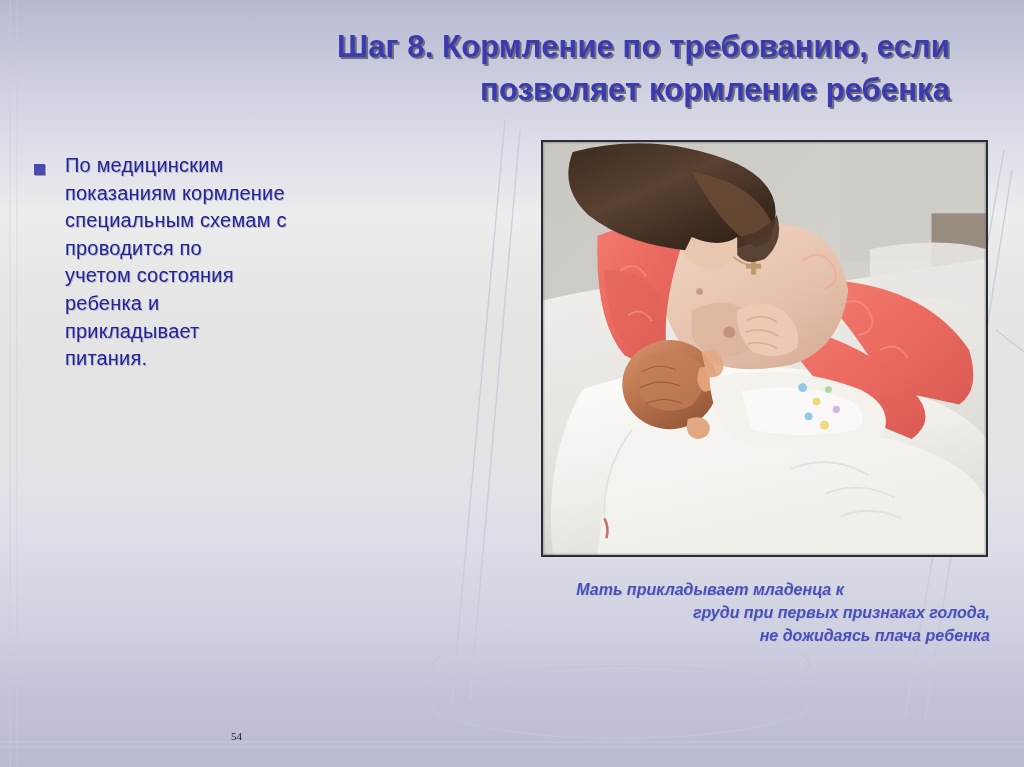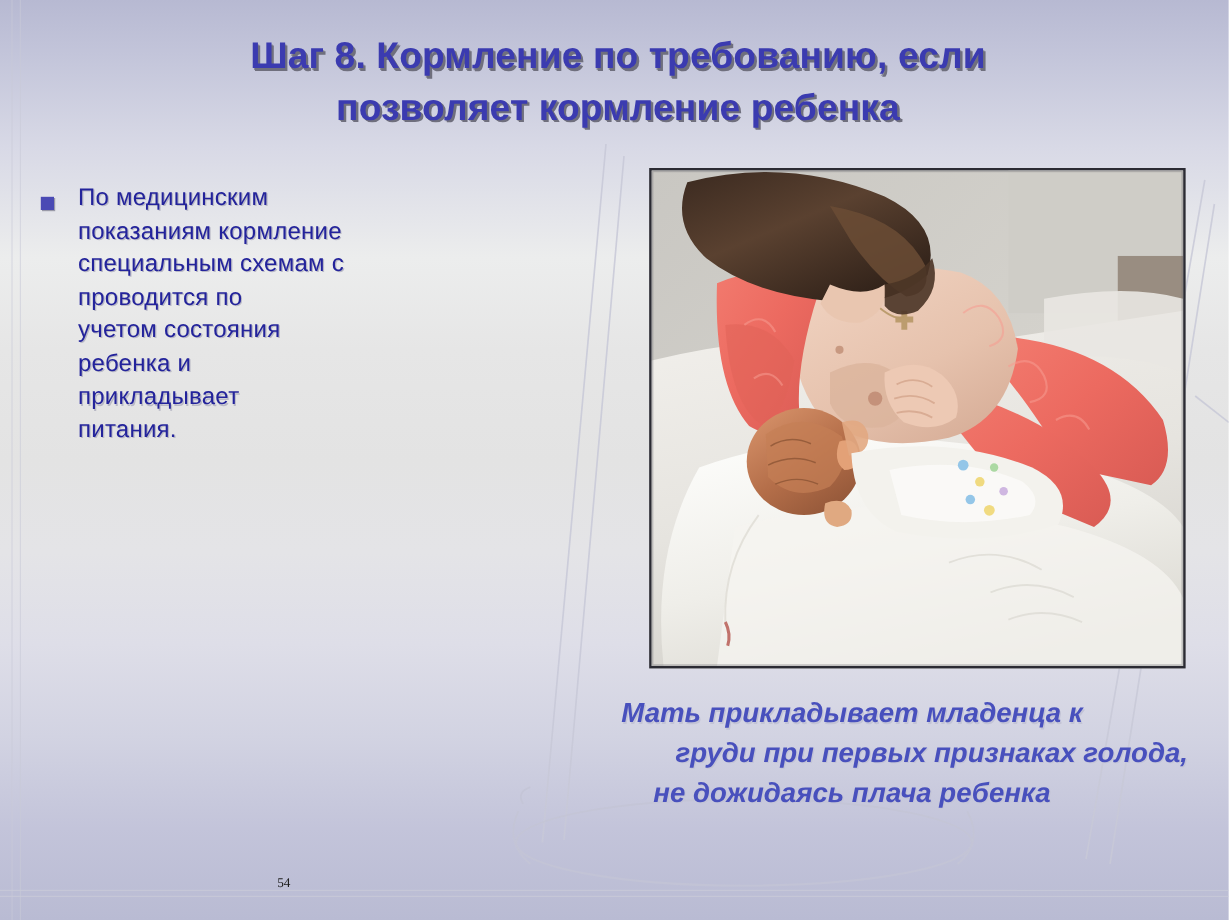--- a/index.html
+++ b/index.html
@@ -35,21 +35,21 @@
     pointer-events: none;
   }
   .deco svg { display: block; width: 1024px; height: 767px; }
 
   
   #title {
     position: absolute;
     left: 80px;
     top: 26px;
     width: 870px;
-    text-align: center;
+    text-align: right;
     font-size: 31px;
     font-weight: bold;
     line-height: 1.38;
     color: #3b3bb0;
     text-shadow: 2px 2px 0 #6f6f7d, 1px 1px 0 #8a8a97;
     letter-spacing: 0.1px;
   }
   #title .tline { display: block; }
 
   
@@ -94,31 +94,31 @@
   }
   #photo-frame svg { display: block; width: 100%; height: 100%; }
 
   
   #caption {
     position: absolute;
     left: 430px;
     top: 578px;
     width: 560px;
     text-align: right;
-    font-size: 23px;
+    font-size: 16px;
     font-weight: bold;
     font-style: italic;
     line-height: 1.44;
     color: #4850bd;
     text-shadow: 1px 1px 0 #c3c4d6;
   }
   #caption .cline { display: block; }
   #caption .cline.c1 { text-align: center; }
   #caption .cline.c2 { text-align: right; }
-  #caption .cline.c3 { text-align: center; }
+  #caption .cline.c3 { text-align: right; }
 
   
   #slide-number {
     position: absolute;
     left: 231px;
     top: 730px;
     font-size: 11px;
     color: #1a1a1a;
     font-family: "Liberation Serif", serif;
   }

